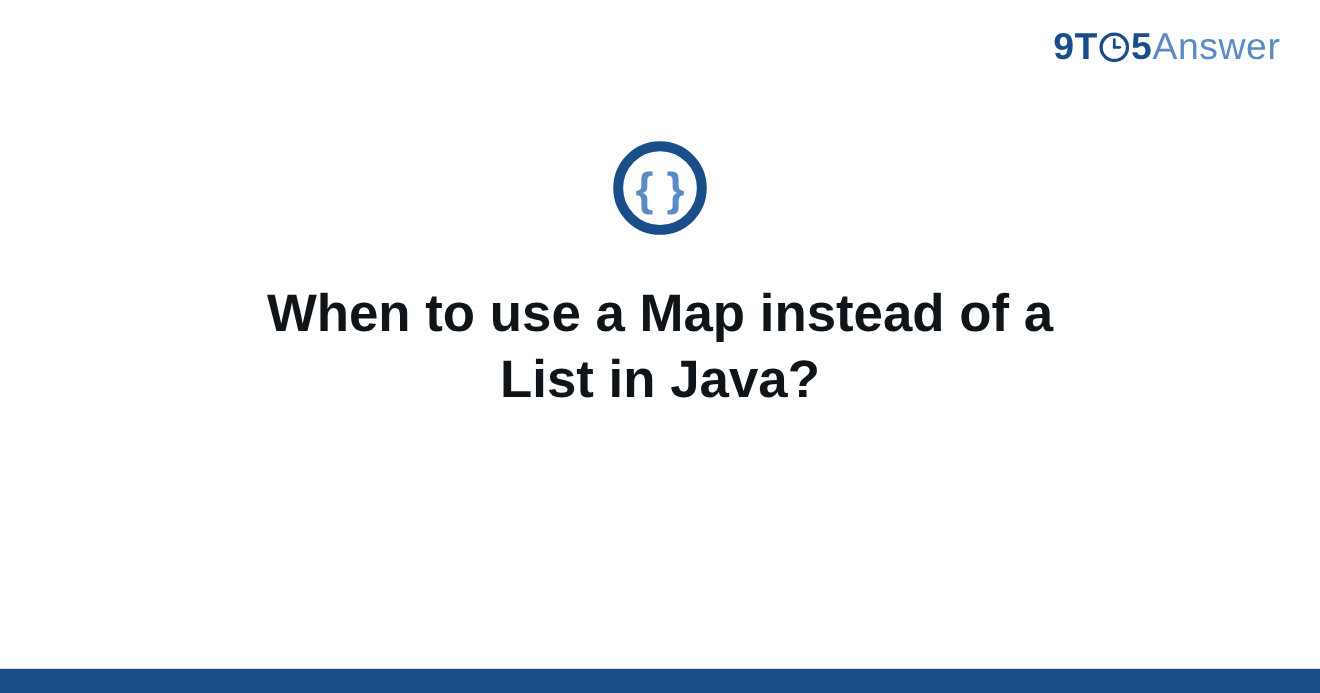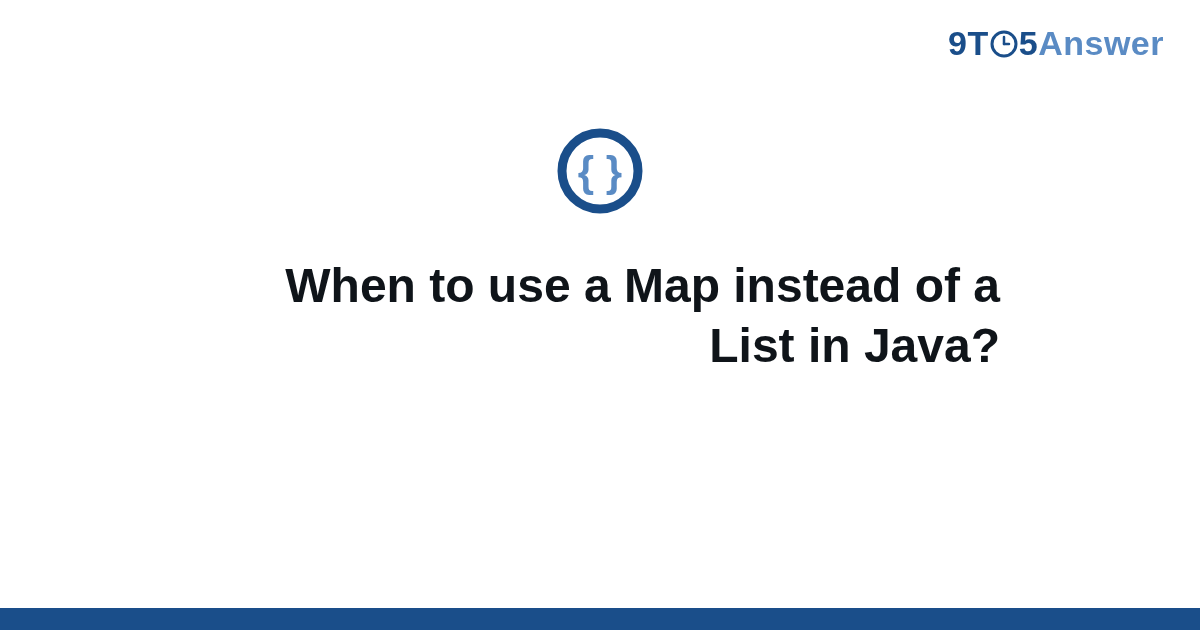--- a/index.html
+++ b/index.html
@@ -37,41 +37,41 @@
     .logo .clock-o {
       display: inline-flex;
       align-items: center;
       justify-content: center;
       margin: 0 1px;
       position: relative;
       top: 3px;
     }
     .logo .answer {
       color: #5a8bc4;
-      font-weight: 700;
+      font-weight: 400;
     }
     .center-content {
       position: absolute;
       top: 128px;
       left: 0;
       width: 100%;
       display: flex;
       flex-direction: column;
       align-items: center;
     }
     .braces-icon {
       width: 86px;
       height: 86px;
       margin-bottom: 42px;
     }
     .heading {
       font-size: 48px;
       font-weight: 700;
       color: #0f1419;
-      text-align: right;
+      text-align: center;
       line-height: 1.25;
       max-width: 900px;
       padding: 0 50px;
     }
     .bottom-bar {
       position: absolute;
       bottom: 0;
       left: 0;
       width: 100%;
       height: 22px;

